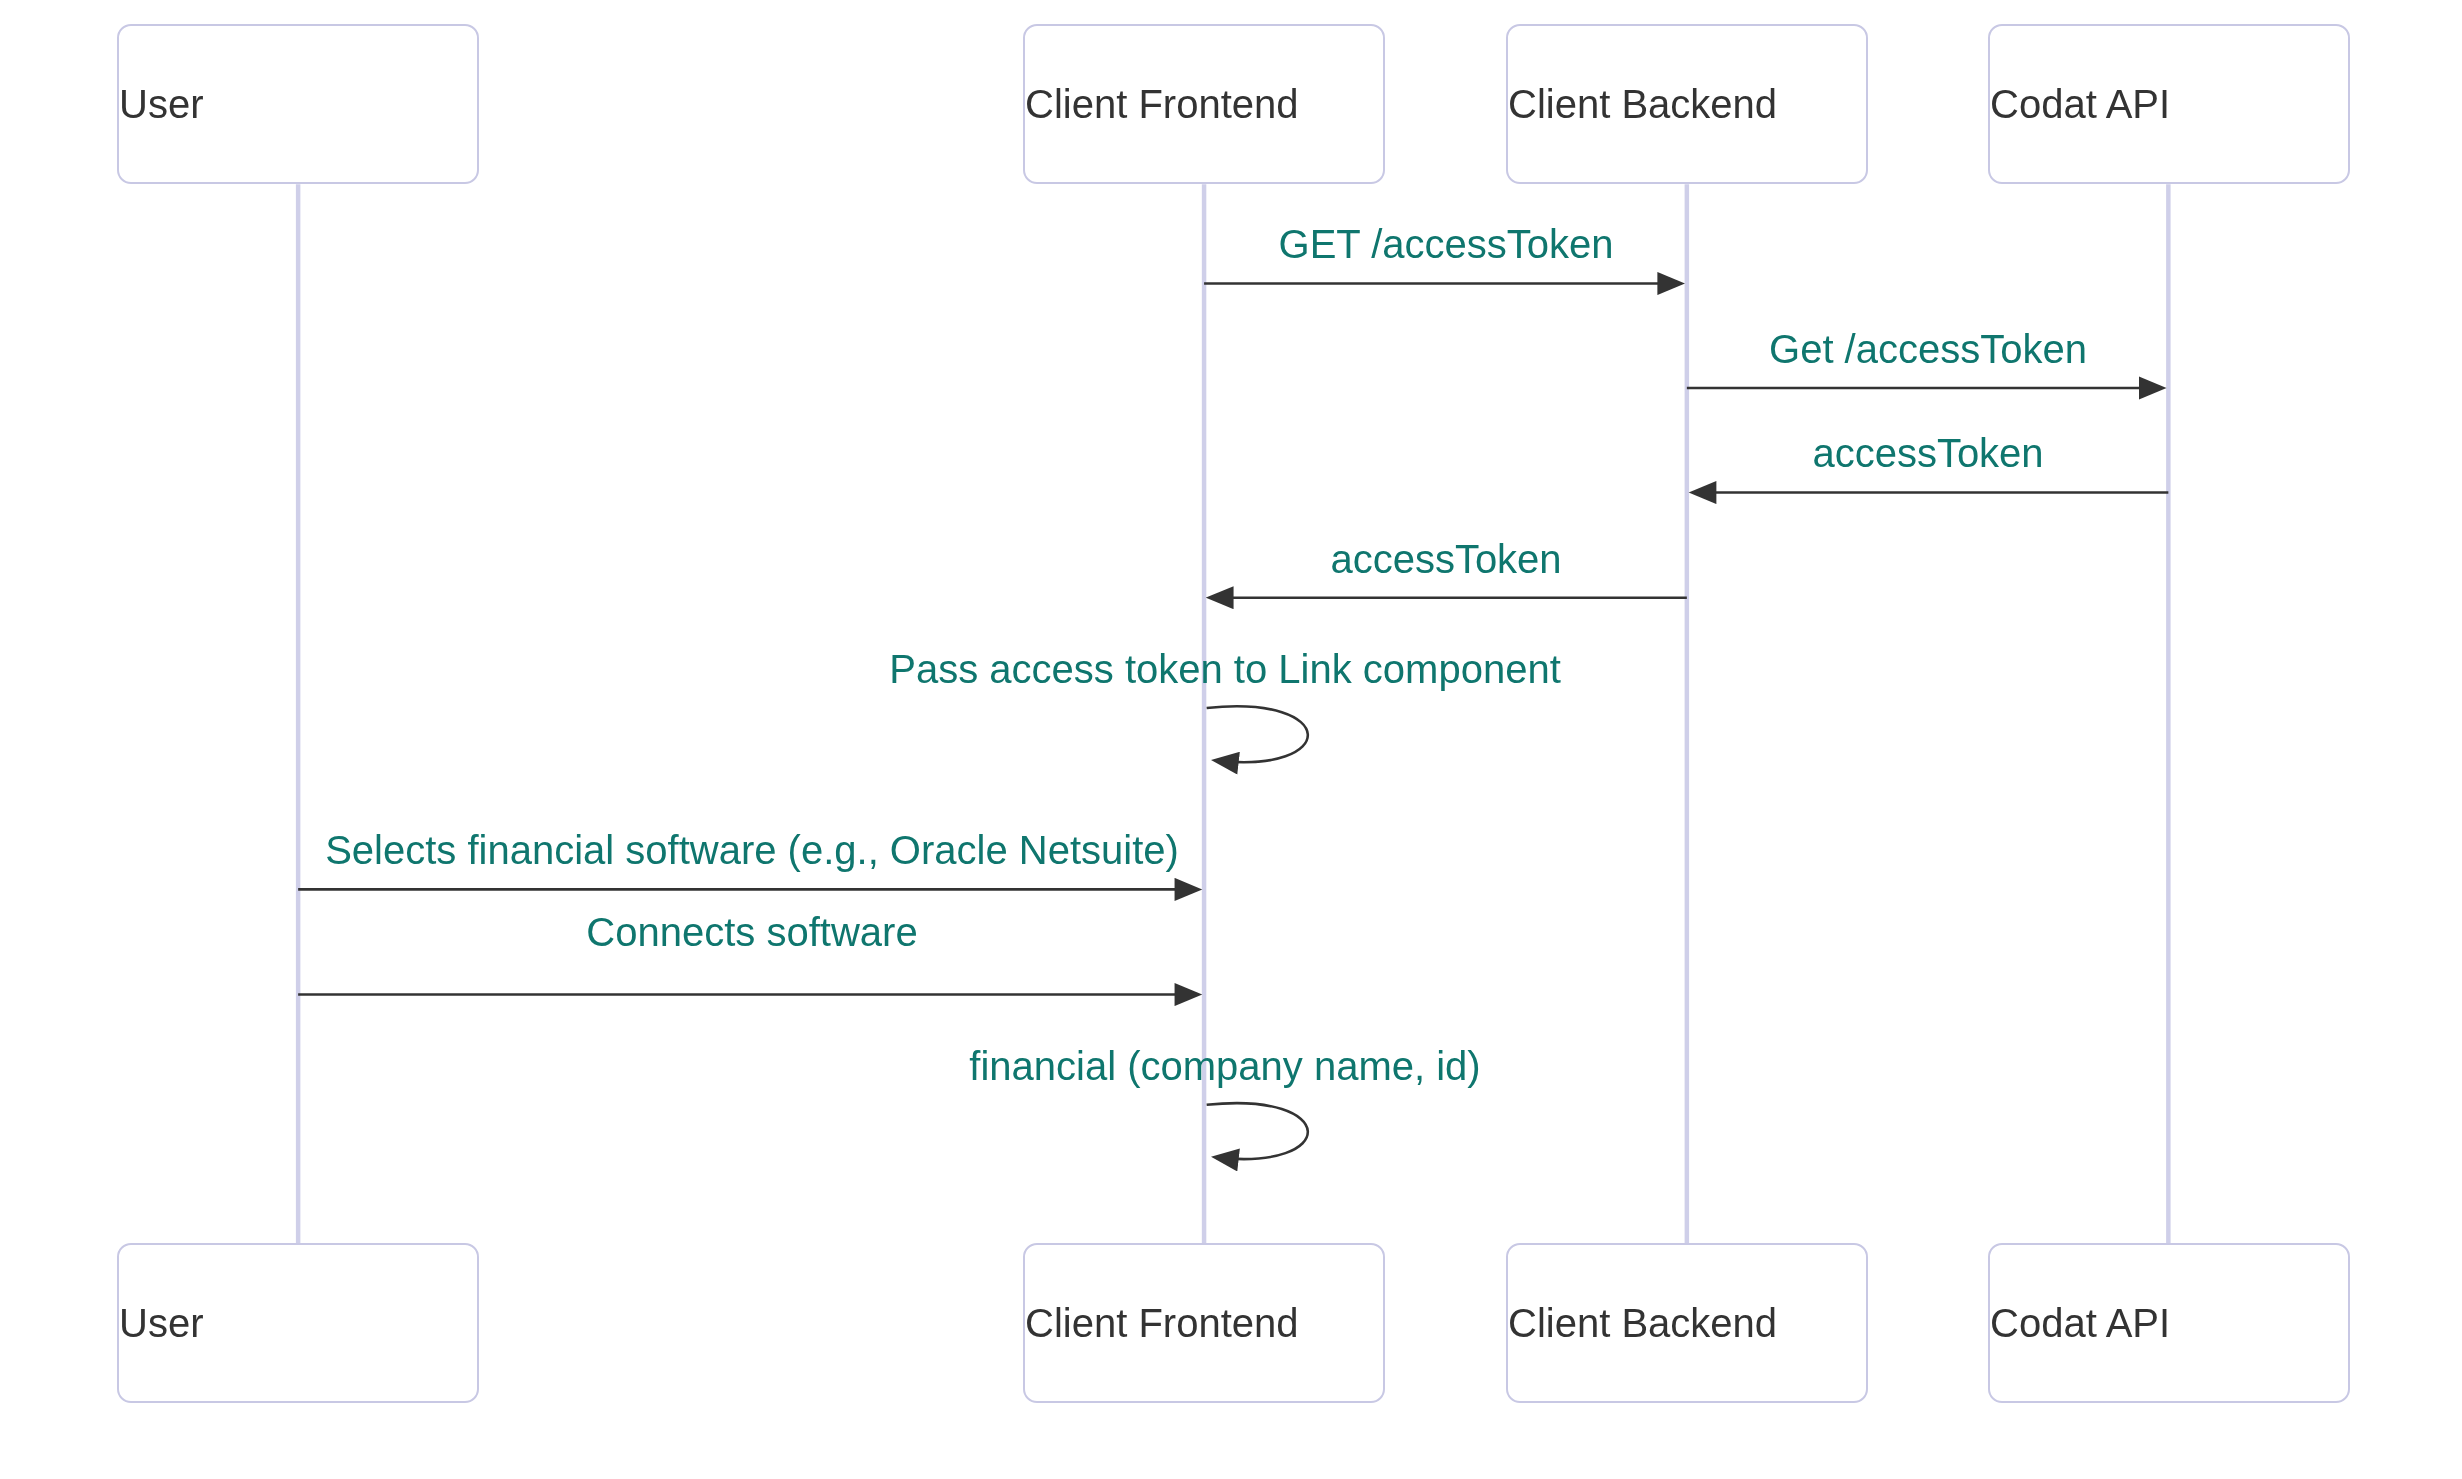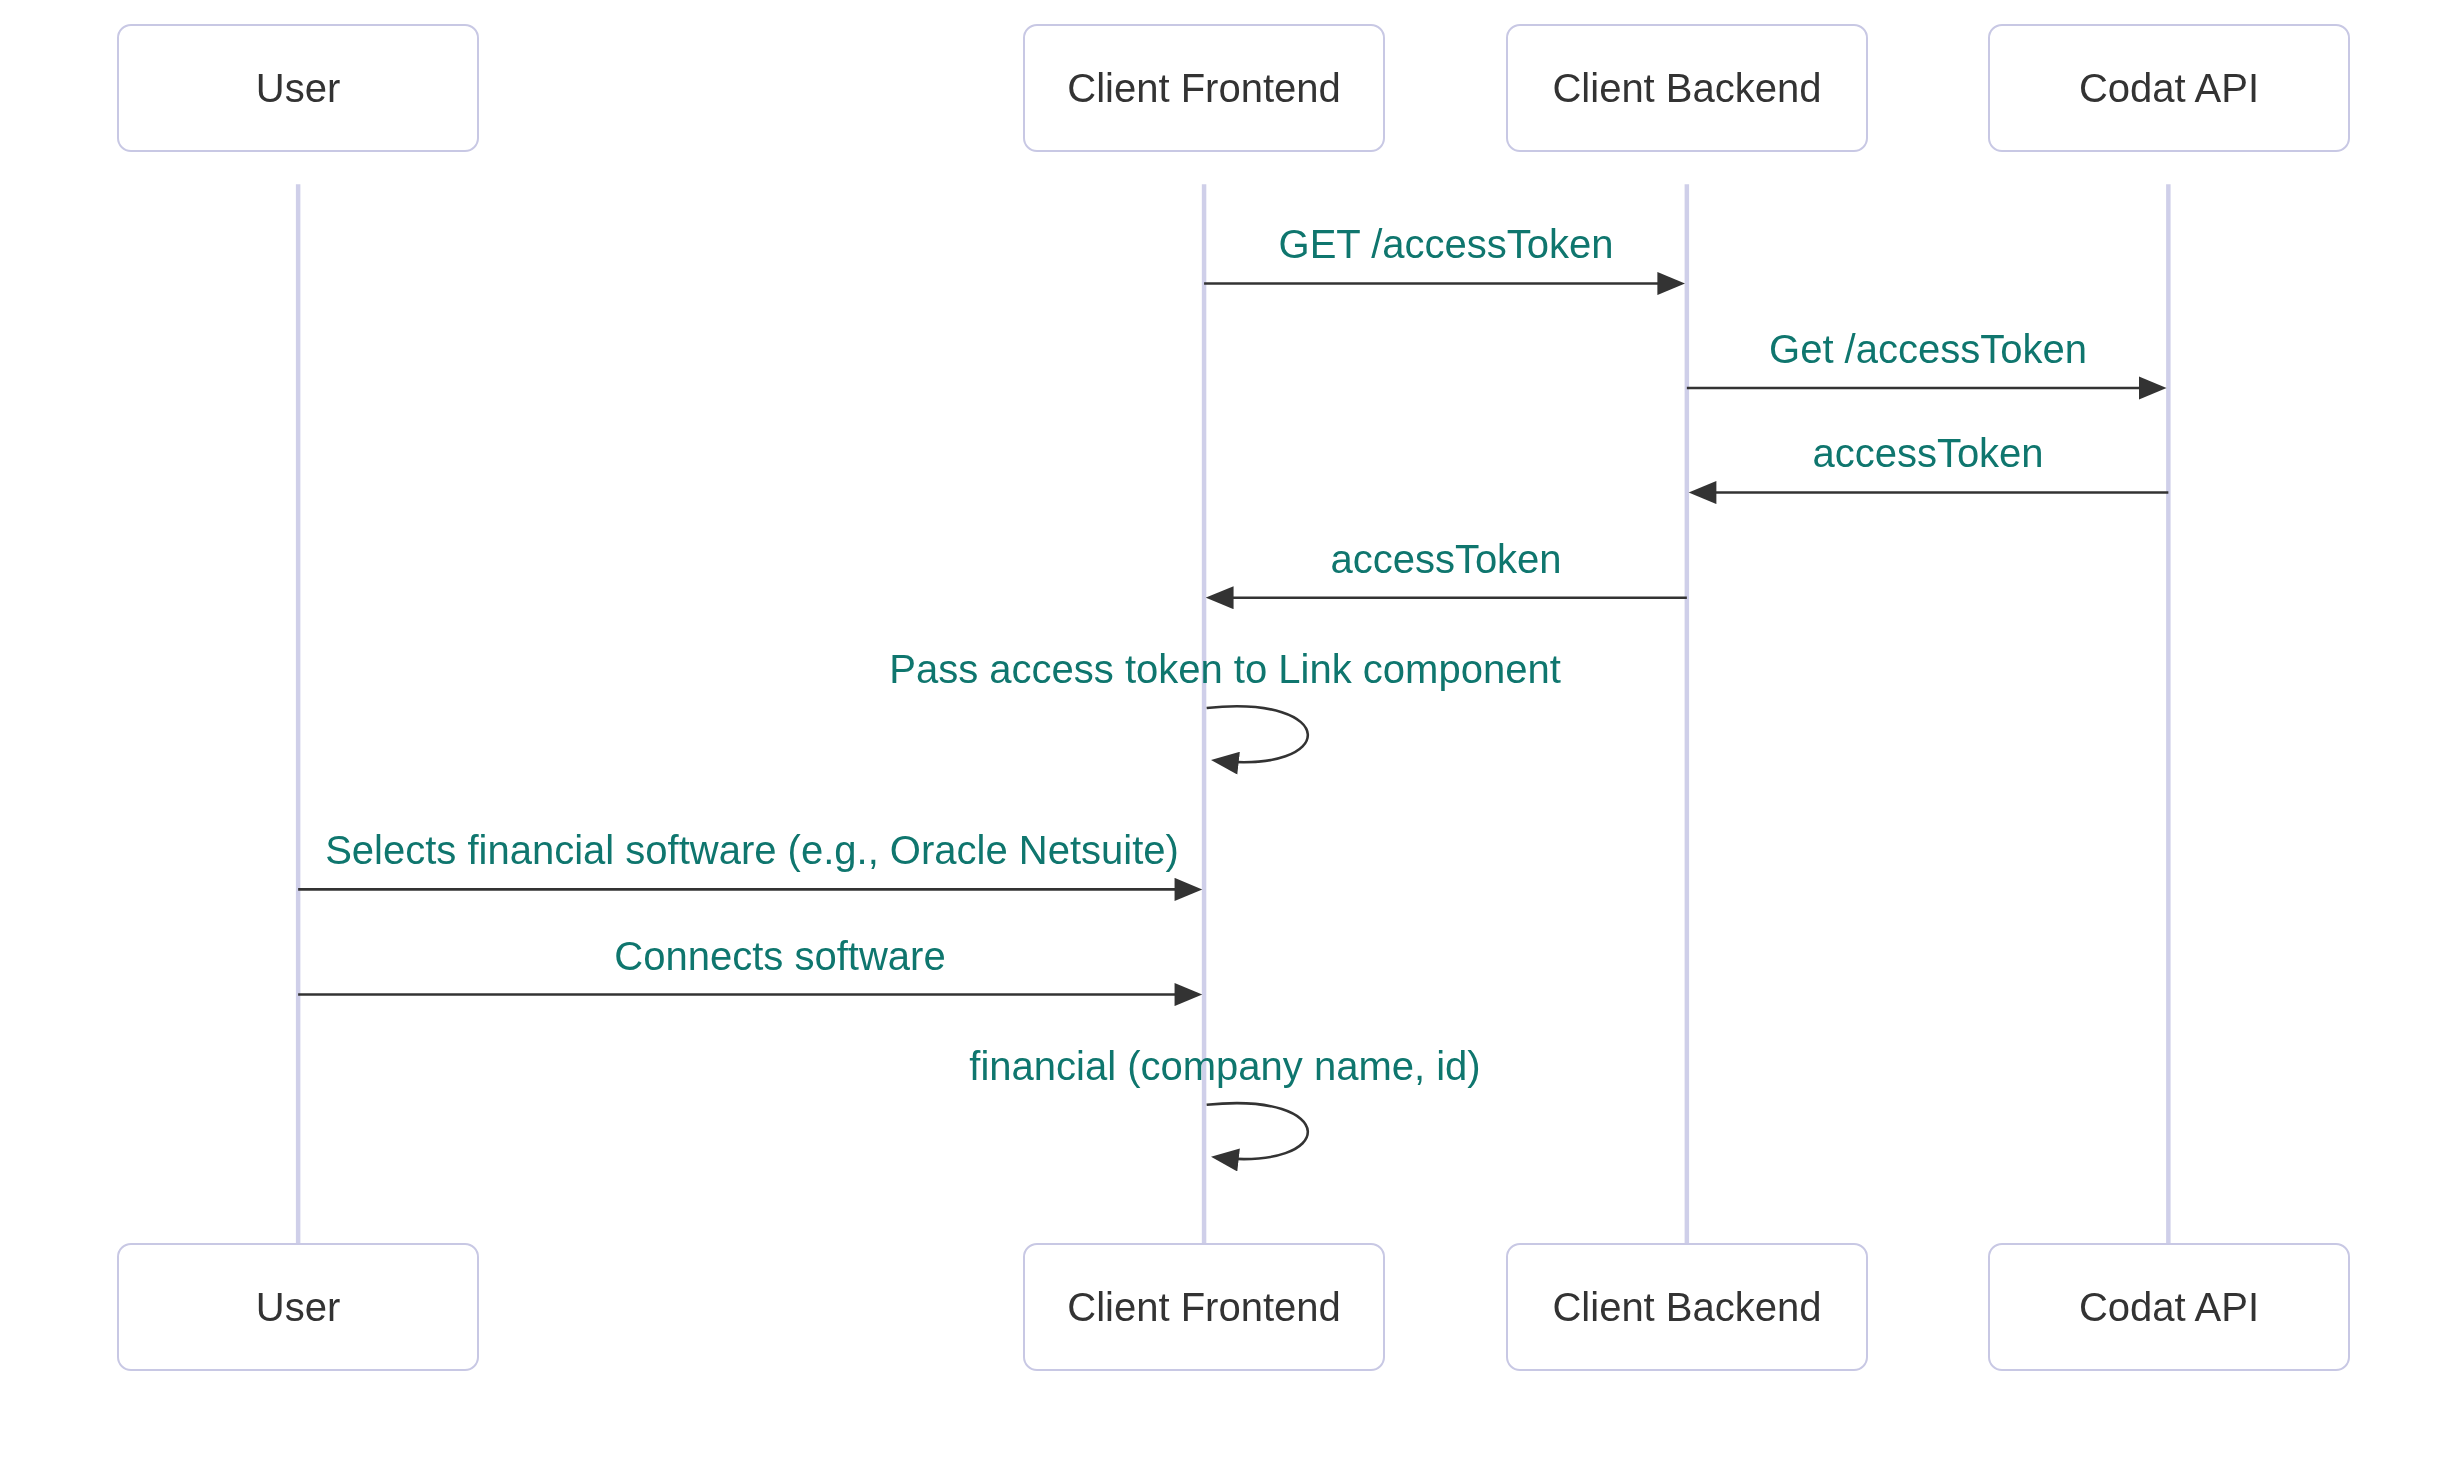--- a/index.html
+++ b/index.html
@@ -18,28 +18,27 @@
   .geometry-layer {
     position: absolute;
     left: 0;
     top: 0;
     width: 2462px;
     height: 1480px;
   }
   .actor-box {
     position: absolute;
     width: 362px;
-    height: 128px;
+    height: 160px;
     box-sizing: border-box;
     background: #ffffff;
     border: 2.6px solid #c8c8e4;
     border-radius: 14px;
     display: flex;
     align-items: center;
-    justify-content: center;
     font-size: 40px;
     line-height: 1;
     color: #333333;
     z-index: 2;
   }
   .msg-label {
     position: absolute;
     transform: translateX(-50%);
     font-size: 40px;
     line-height: 1;
@@ -102,17 +101,17 @@
   <div class="actor-box" style="left:1988px; top:1243px;">
     <span>Codat API</span>
   </div>
 
   <div class="msg-label" style="left:1446px; top:224px;">GET /accessToken</div>
   <div class="msg-label" style="left:1928px; top:329px;">Get /accessToken</div>
   <div class="msg-label" style="left:1928px; top:433px;">accessToken</div>
   <div class="msg-label" style="left:1446px; top:539px;">accessToken</div>
   <div class="msg-label" style="left:752px; top:830px;">Selects financial software (e.g., Oracle Netsuite)</div>
   <div class="msg-label" style="left:1225px; top:649px;">Pass access token to Link component</div>
-  <div class="msg-label" style="left:752px; top:936px;margin-left:28px;">Connects software</div>
+  <div class="msg-label" style="left:752px; top:912px;">Connects software</div>
   <div class="msg-label" style="left:1225px; top:1046px;">financial (company name, id)</div>
 
 </div>
 
 
 </body></html>

